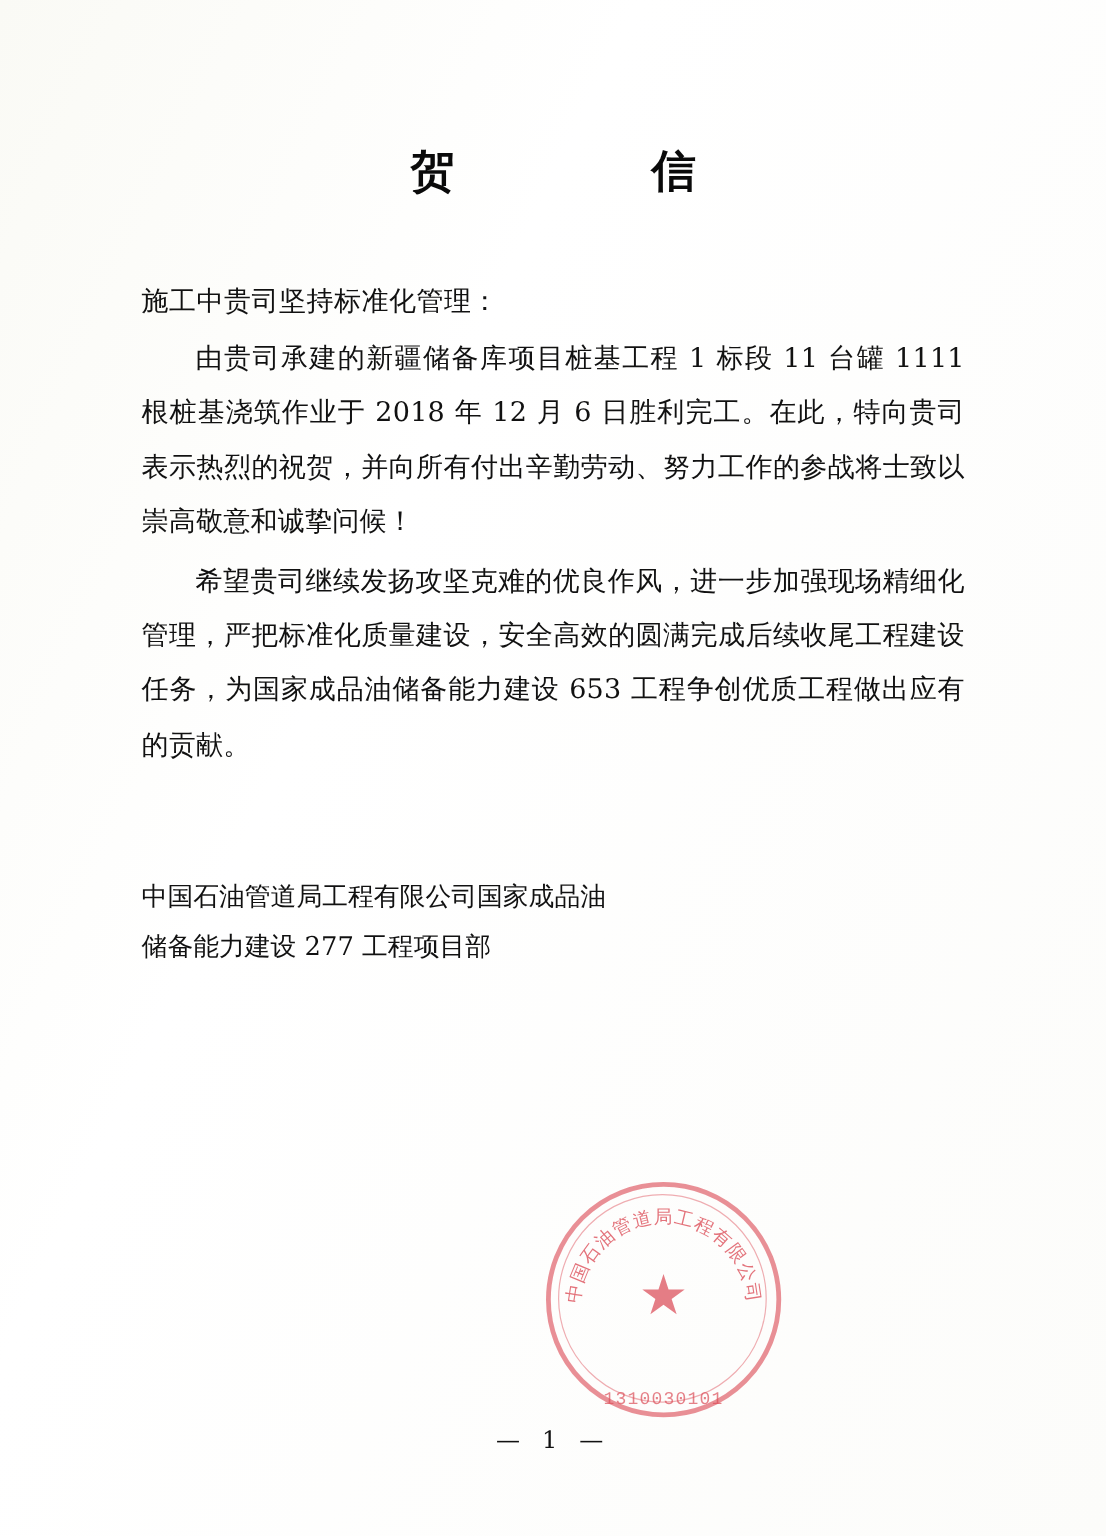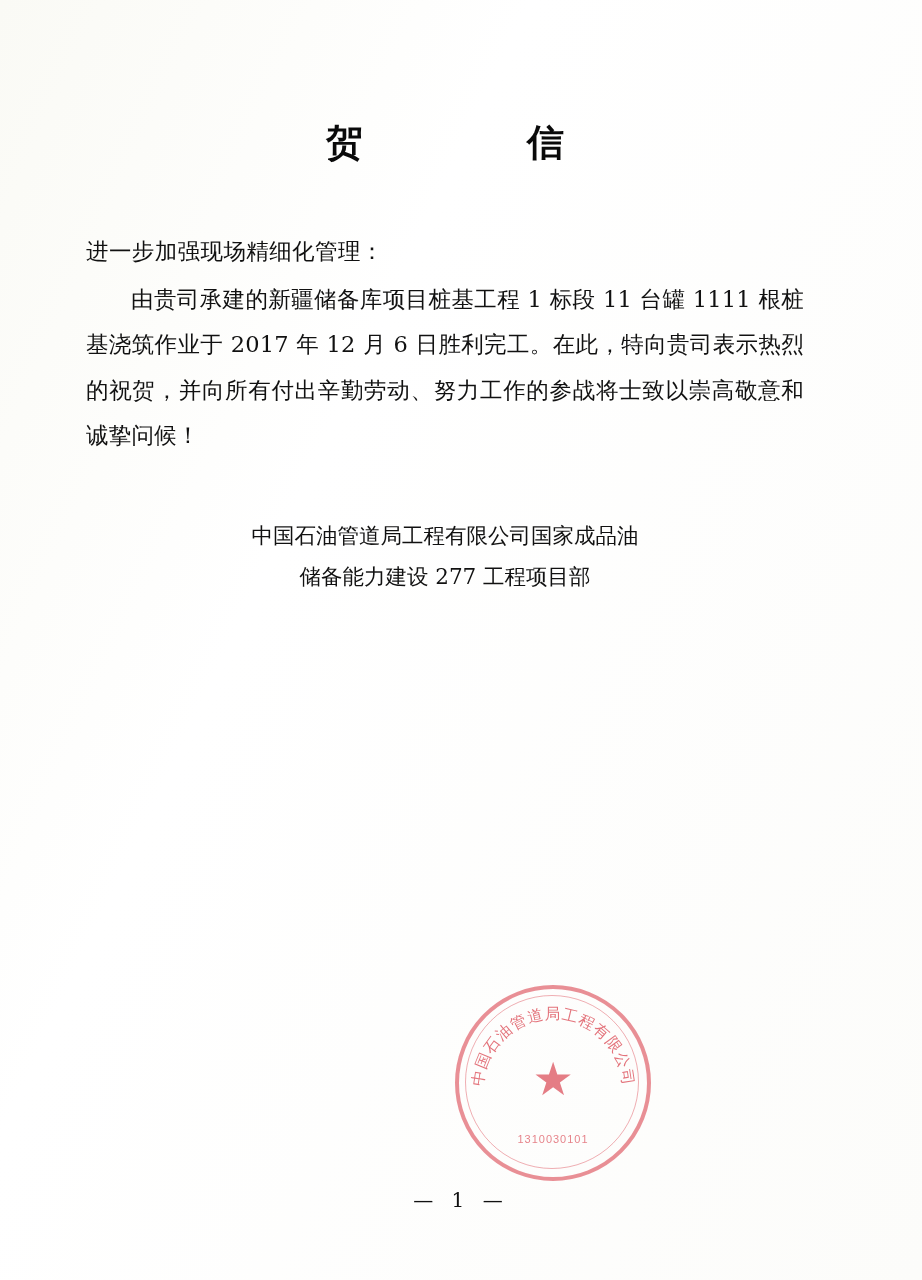--- a/index.html
+++ b/index.html
@@ -19,21 +19,21 @@
   
   .paper-tint {
     position: absolute;
     inset: 0;
     background:
       linear-gradient(115deg, rgba(250,250,245,1) 0%, rgba(255,255,255,1) 35%, rgba(252,252,250,1) 100%);
     pointer-events: none;
   }
   .content {
     position: relative;
-    padding: 0 118px 0 86px;
+    padding: 0 118px 0 118px;
   }
   .doc-title {
     margin-top: 118px;
     text-align: center;
     font-size: 37px;
     font-weight: bold;
     letter-spacing: 30px;
     text-indent: 30px;
     font-family: "DejaVu Serif", "Liberation Serif", serif;
     color: #0a0a0a;
@@ -47,22 +47,21 @@
   .body-para {
     font-size: 22.5px;
     line-height: 2.02;
     text-align: justify;
     text-justify: inter-ideograph;
     text-indent: 2em;
     margin: 4px 0 0 0;
     letter-spacing: 0.2px;
   }
   .signature {
-    margin-top: 56px;
-    text-align: center;
+    margin-top: 83px;
     font-size: 21.5px;
     line-height: 1.95;
     position: relative;
     z-index: 3;
   }
   .sig-line {
     display: block;
   }
   .sig-line.date {
     letter-spacing: 0.5px;
@@ -108,25 +107,25 @@
   }
   .seal .arc-text text {
     fill: rgba(214, 45, 58, 0.78);
     font-size: 15.5px;
     font-family: "DejaVu Serif", "Liberation Serif", serif;
     letter-spacing: 1px;
   }
   .seal .seal-code {
     position: absolute;
     left: 50%;
-    bottom: 32px;
+    bottom: 2px;
     transform: translateX(-50%);
-    font-size: 11px;
+    font-size: 15px;
     color: rgba(214, 45, 58, 0.7);
-    font-family: Liberation Sans, sans-serif;
+    font-family: Liberation Mono, monospace;
     letter-spacing: 1px;
     white-space: nowrap;
   }
   .page-number {
     position: absolute;
     left: 0;
     right: 0;
     bottom: 68px;
     text-align: center;
     font-size: 20px;
@@ -137,25 +136,26 @@
 </head>
 <body>
 
 <div class="page">
   <div class="paper-tint"></div>
 
   <div class="content">
 
     <div class="doc-title">贺　　信</div>
 
-    <div class="recipient">进一步加强现场精细化管理：</div>
+    <div class="recipient">施工中贵司坚持标准化管理：</div>
 
-    <p class="body-para">由贵司承建的新疆储备库项目桩基工程 1 标段 11 台罐 1111 根桩基浇筑作业于 2017 年 12 月 6 日胜利完工。在此，特向贵司表示热烈的祝贺，并向所有付出辛勤劳动、努力工作的参战将士致以崇高敬意和诚挚问候！</p>
+    <p class="body-para">由贵司承建的新疆储备库项目桩基工程 1 标段 11 台罐 1111 根桩基浇筑作业于 2018 年 12 月 6 日胜利完工。在此，特向贵司表示热烈的祝贺，并向所有付出辛勤劳动、努力工作的参战将士致以崇高敬意和诚挚问候！</p>
 
 
+    <p class="body-para">希望贵司继续发扬攻坚克难的优良作风，进一步加强现场精细化管理，严把标准化质量建设，安全高效的圆满完成后续收尾工程建设任务，为国家成品油储备能力建设 653 工程争创优质工程做出应有的贡献。</p>
 
     <div class="signature">
       <span class="sig-line">中国石油管道局工程有限公司国家成品油</span>
       <span class="sig-line">储备能力建设 277 工程项目部</span>
     </div>
 
   </div>
 
   <div class="seal">
     <div class="ring-inner"></div>

